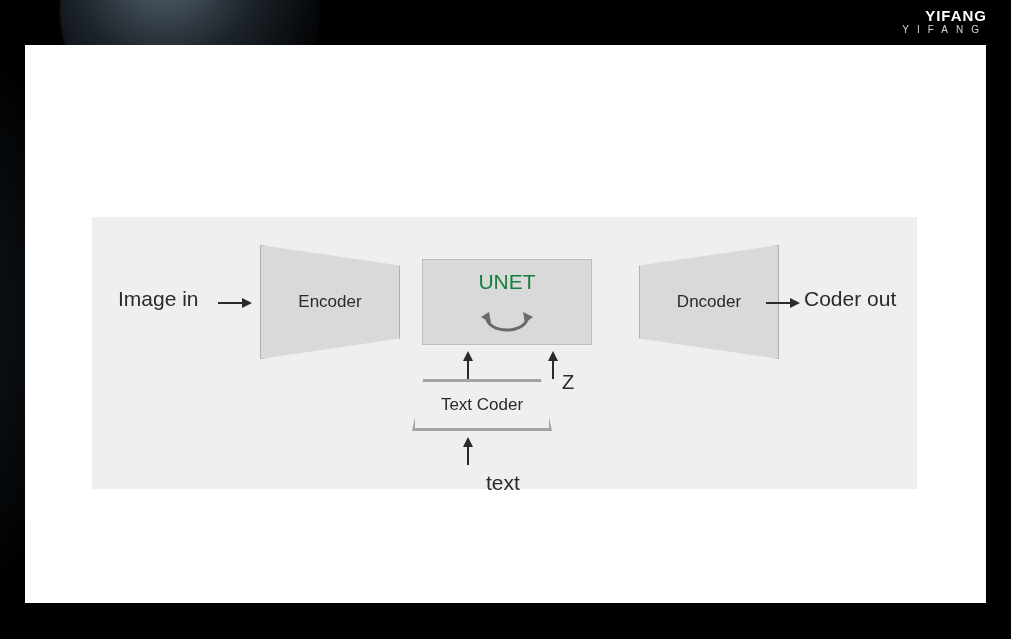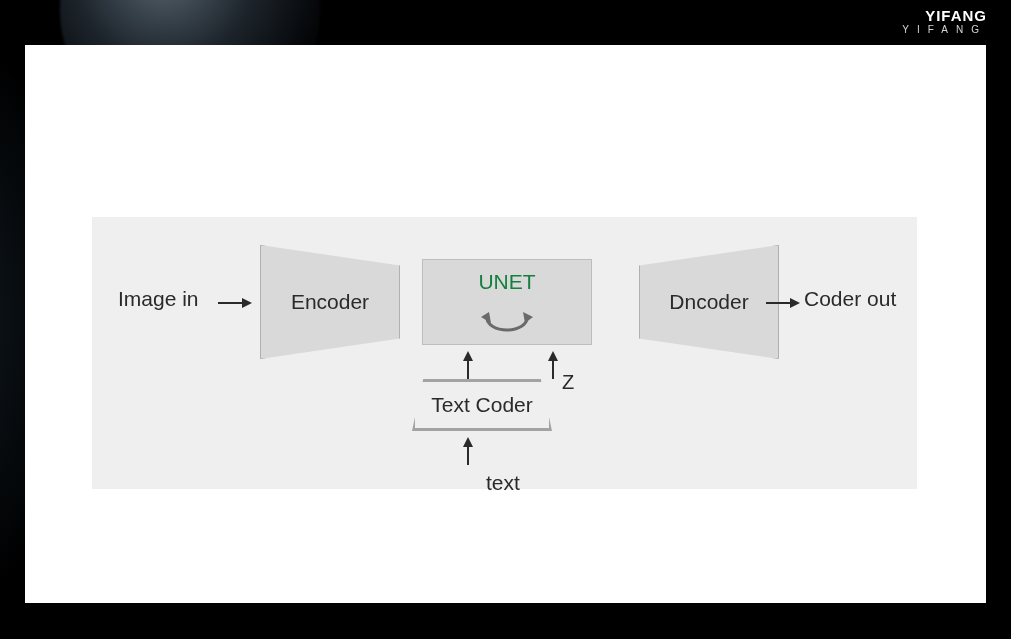--- a/index.html
+++ b/index.html
@@ -206,21 +206,21 @@
       left: 370px;
     }
 
     .text-label {
       top: 254px;
       left: 358px;
       margin-left: 36px;
     }
 
     .box-label {
-      font-size: 21px;
+      font-size: 17px;
       color: #2a2a2a;
     }
   </style>
 </head>
 <body>
 
 <div class="bg-glow-left"></div>
 <div class="bg-sphere"></div>
 
 <div class="brand">

